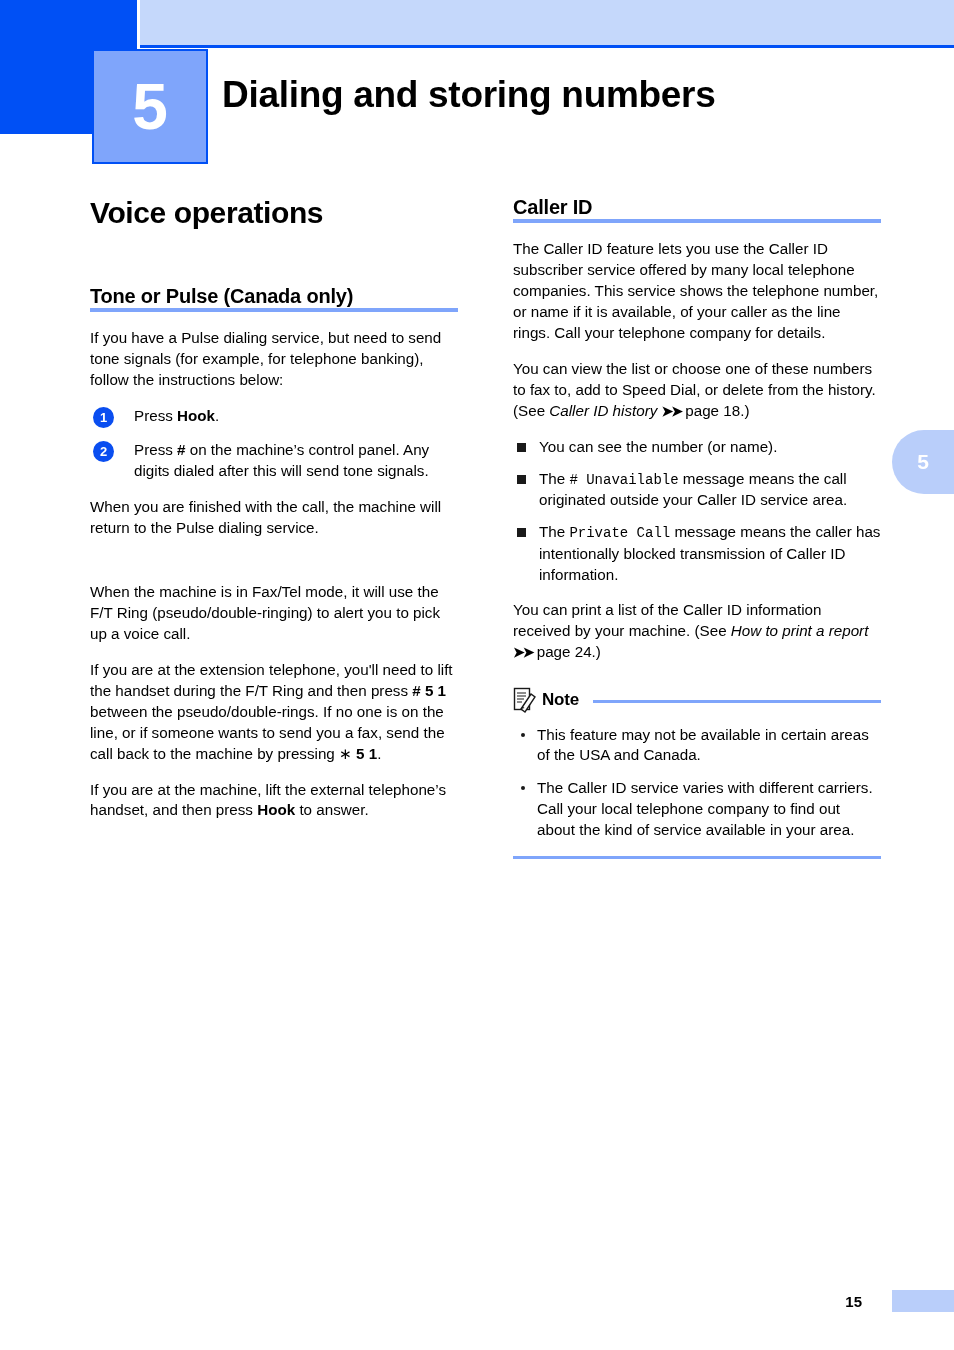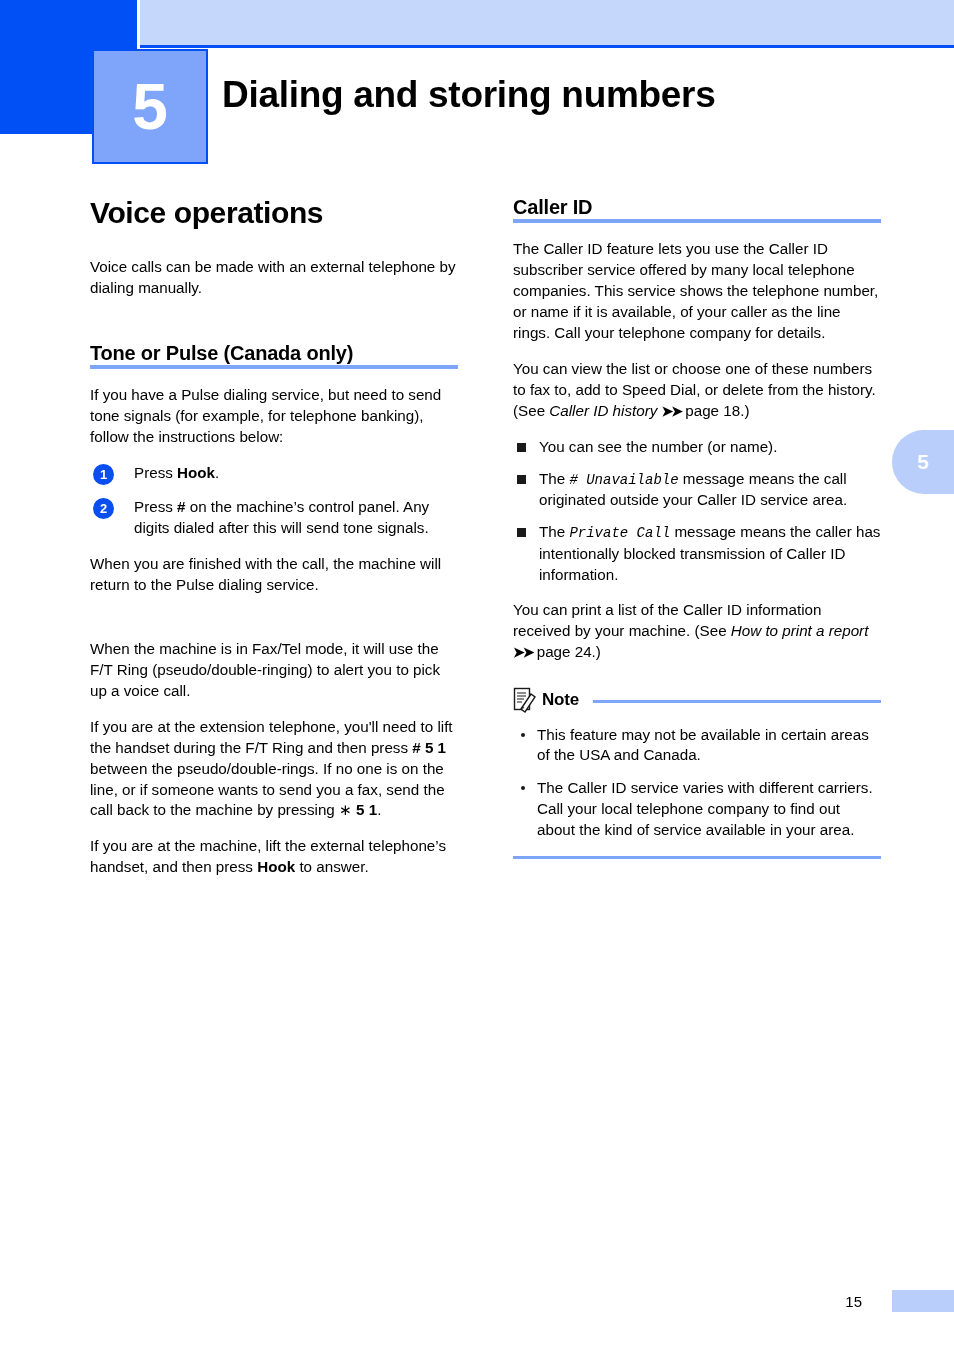--- a/index.html
+++ b/index.html
@@ -114,21 +114,20 @@
     margin: 0 0 15px 0;
   }
   p.body:last-child { margin-bottom: 0; }
 
   b, .b { font-weight: bold; }
   i, .i { font-style: italic; }
   .mono {
     font-family: "Liberation Mono", "DejaVu Sans Mono", monospace;
     font-size: 14px;
     font-weight: normal;
-    font-style: italic;
   }
   .arrows { font-size: 14px; letter-spacing: -2px; }
 
   
   .steps { margin: 0 0 15px 0; }
   .step {
     position: relative;
     padding-left: 44px;
     margin-bottom: 13px;
     font-size: 15.2px;
@@ -245,21 +244,21 @@
     left: 0;
     bottom: 34px;
     width: 954px;
     height: 26px;
   }
   .footer-pageno {
     position: absolute;
     right: 92px;
     top: 3px;
     font-size: 15px;
-    font-weight: normal;
+    font-weight: bold;
   }
   .footer-tab {
     position: absolute;
     right: 0;
     top: 0;
     width: 62px;
     height: 22px;
     background: #b9cefa;
   }
 </style>
@@ -275,21 +274,20 @@
 </div>
 
 <div class="side-tab">5</div>
 
 <div class="content">
 
   <div class="col col-left">
 
     <h1 class="sec-title">Voice operations</h1>
 
-    <p class="body">Voice calls can be made with an external telephone by dialing manually.</p>
 
     <div class="sec-gap"></div>
 
     <h2 class="sub-title ruled">Tone or Pulse (Canada only)</h2>
 
     <p class="body">If you have a Pulse dialing service, but need to send tone signals (for example, for telephone banking), follow the instructions below:</p>
 
     <div class="steps">
       <div class="step">
         <span class="step-num">1</span>

